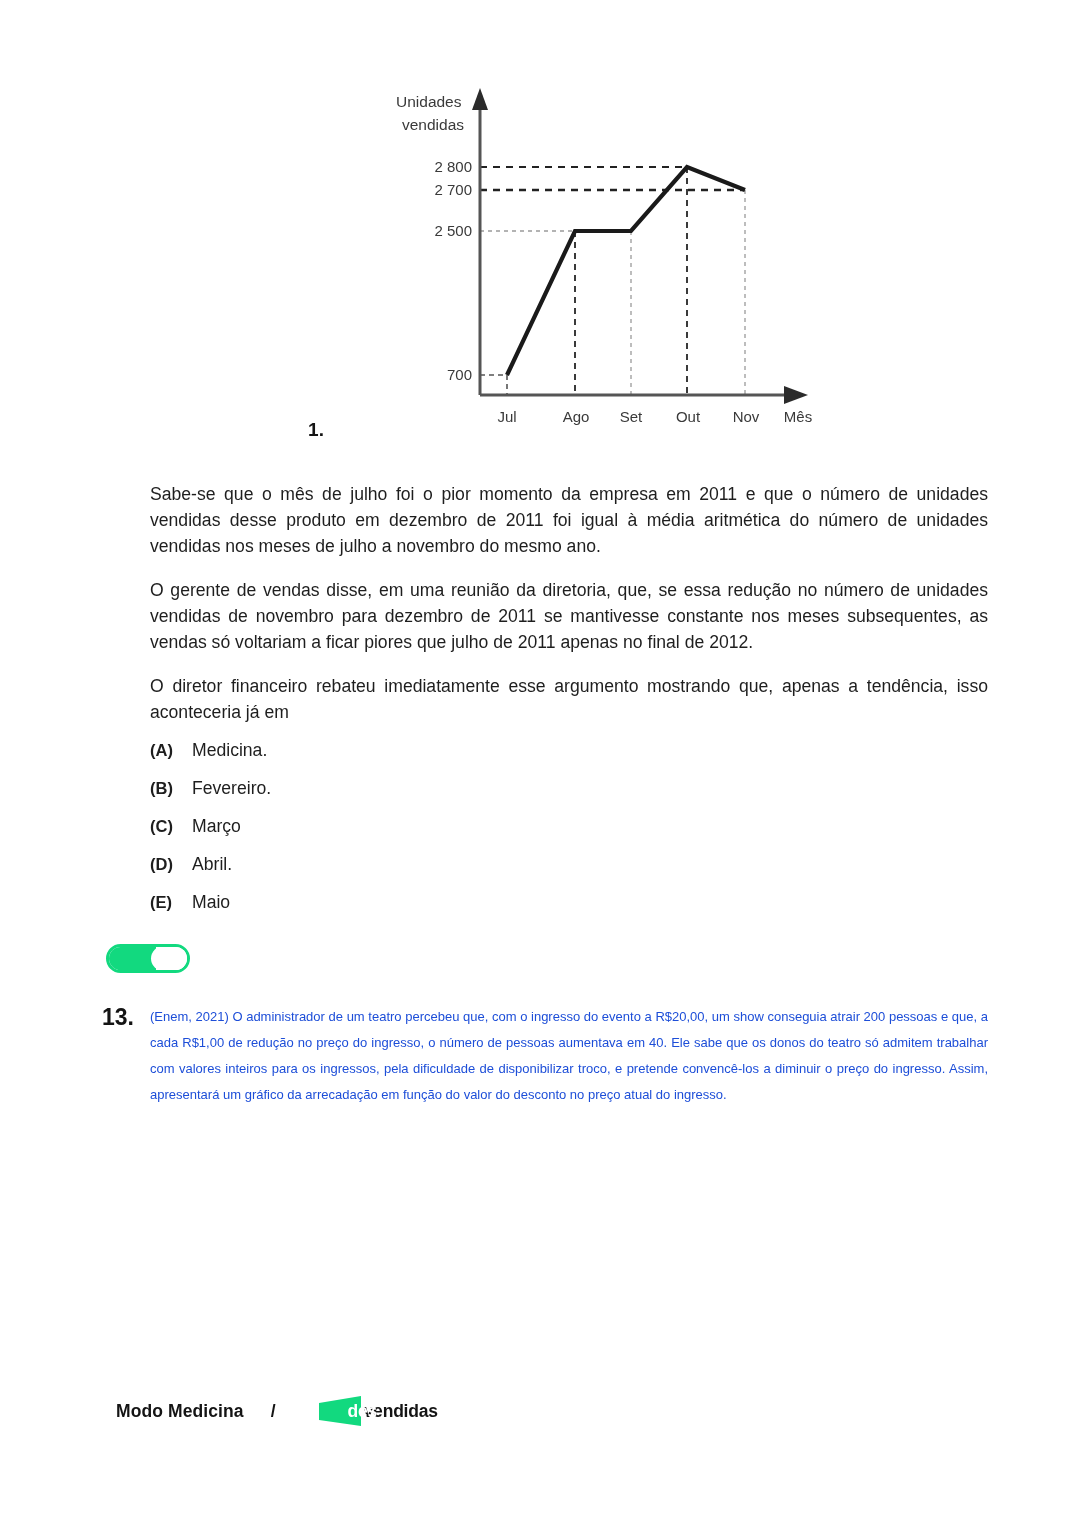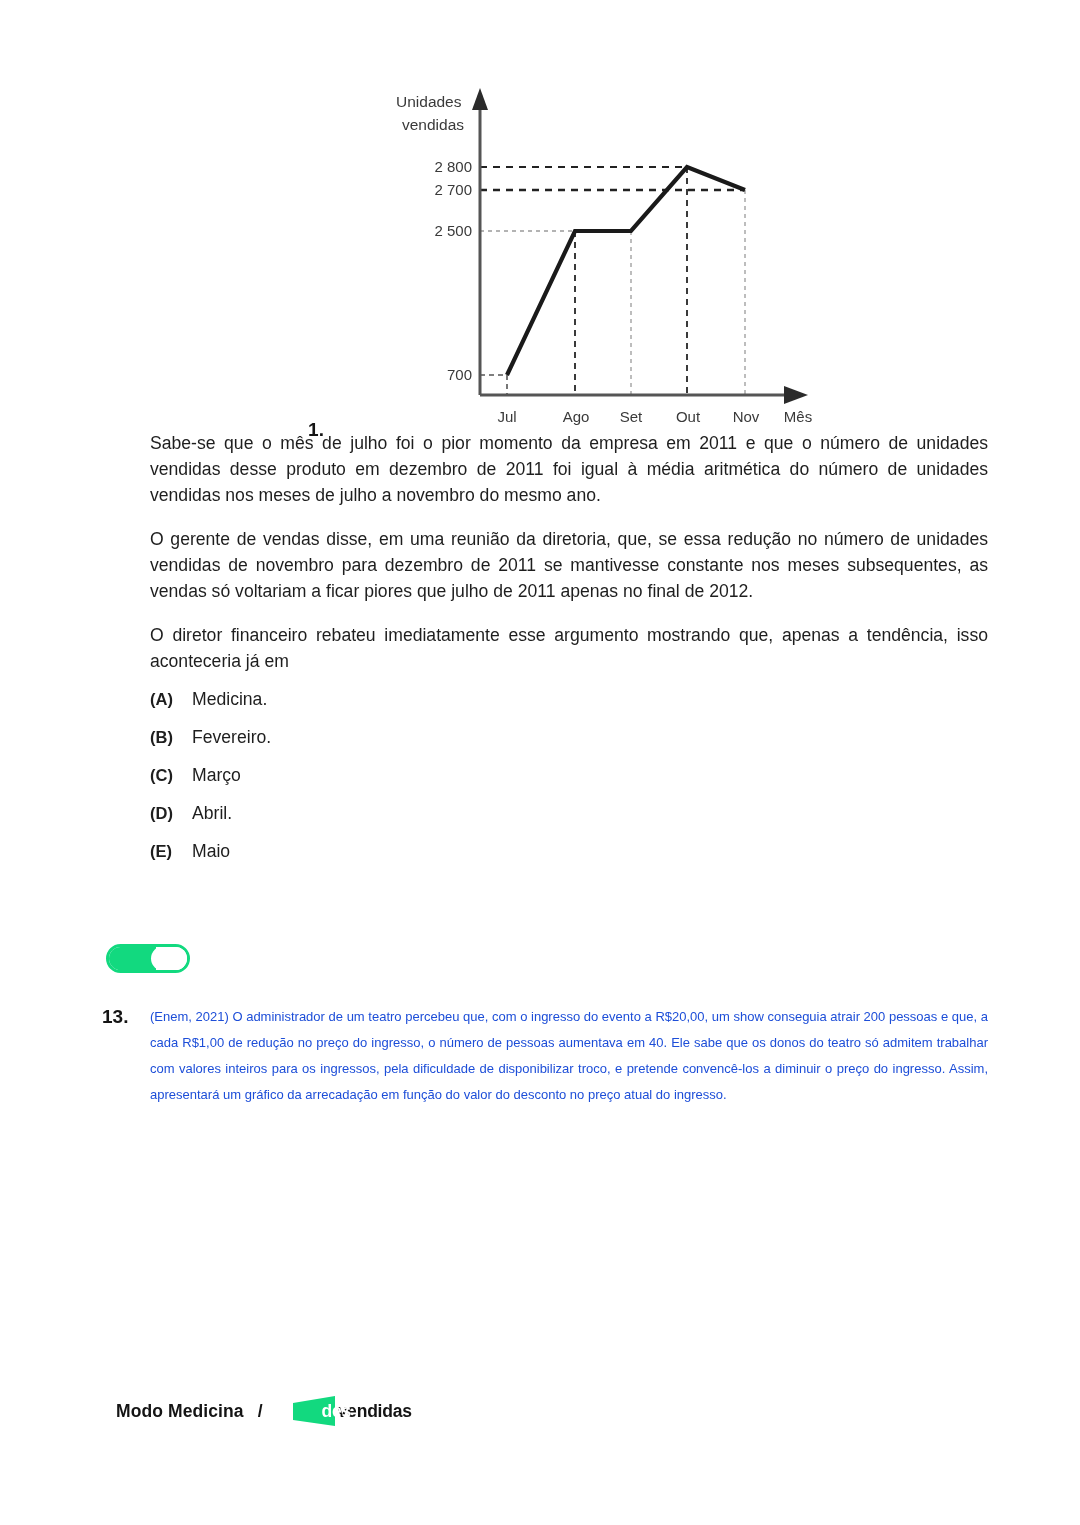--- a/index.html
+++ b/index.html
@@ -37,21 +37,21 @@
     font-size: 19px;
     font-weight: bold;
     color: #141414;
     letter-spacing: .2px;
   }
 
   
   .content {
     position: absolute;
     left: 150px;
-    top: 430px;
+    top: 481px;
     width: 838px;
   }
   .para {
     font-size: 17.6px;
     line-height: 26px;
     text-align: justify;
     color: #1e1e1e;
     margin: 0 0 18px 0;
     font-stretch: semi-condensed;
   }
@@ -114,42 +114,42 @@
   .q13 {
     position: absolute;
     left: 102px;
     top: 1004px;
     width: 886px;
     display: flex;
     align-items: flex-start;
   }
   .q13-num {
     font-weight: bold;
-    font-size: 19px;
+    font-size: 23px;
     line-height: 26px;
     width: 48px;
     flex: 0 0 48px;
     color: #141414;
   }
   .q13-body {
     flex: 1 1 auto;
     font-size: 13px;
     line-height: 26px;
     text-align: justify;
     color: #1d4ed8;
   }
 
   
   .footer {
     position: absolute;
     left: 116px;
     top: 1396px;
     display: flex;
     align-items: center;
-    gap: 0;
+    gap: 13px;
   }
   .footer-brand {
     font-size: 17.5px;
     font-weight: bold;
     color: #141414;
     letter-spacing: .1px;
   }
   .footer-sep {
     font-size: 17.5px;
     font-weight: bold;

